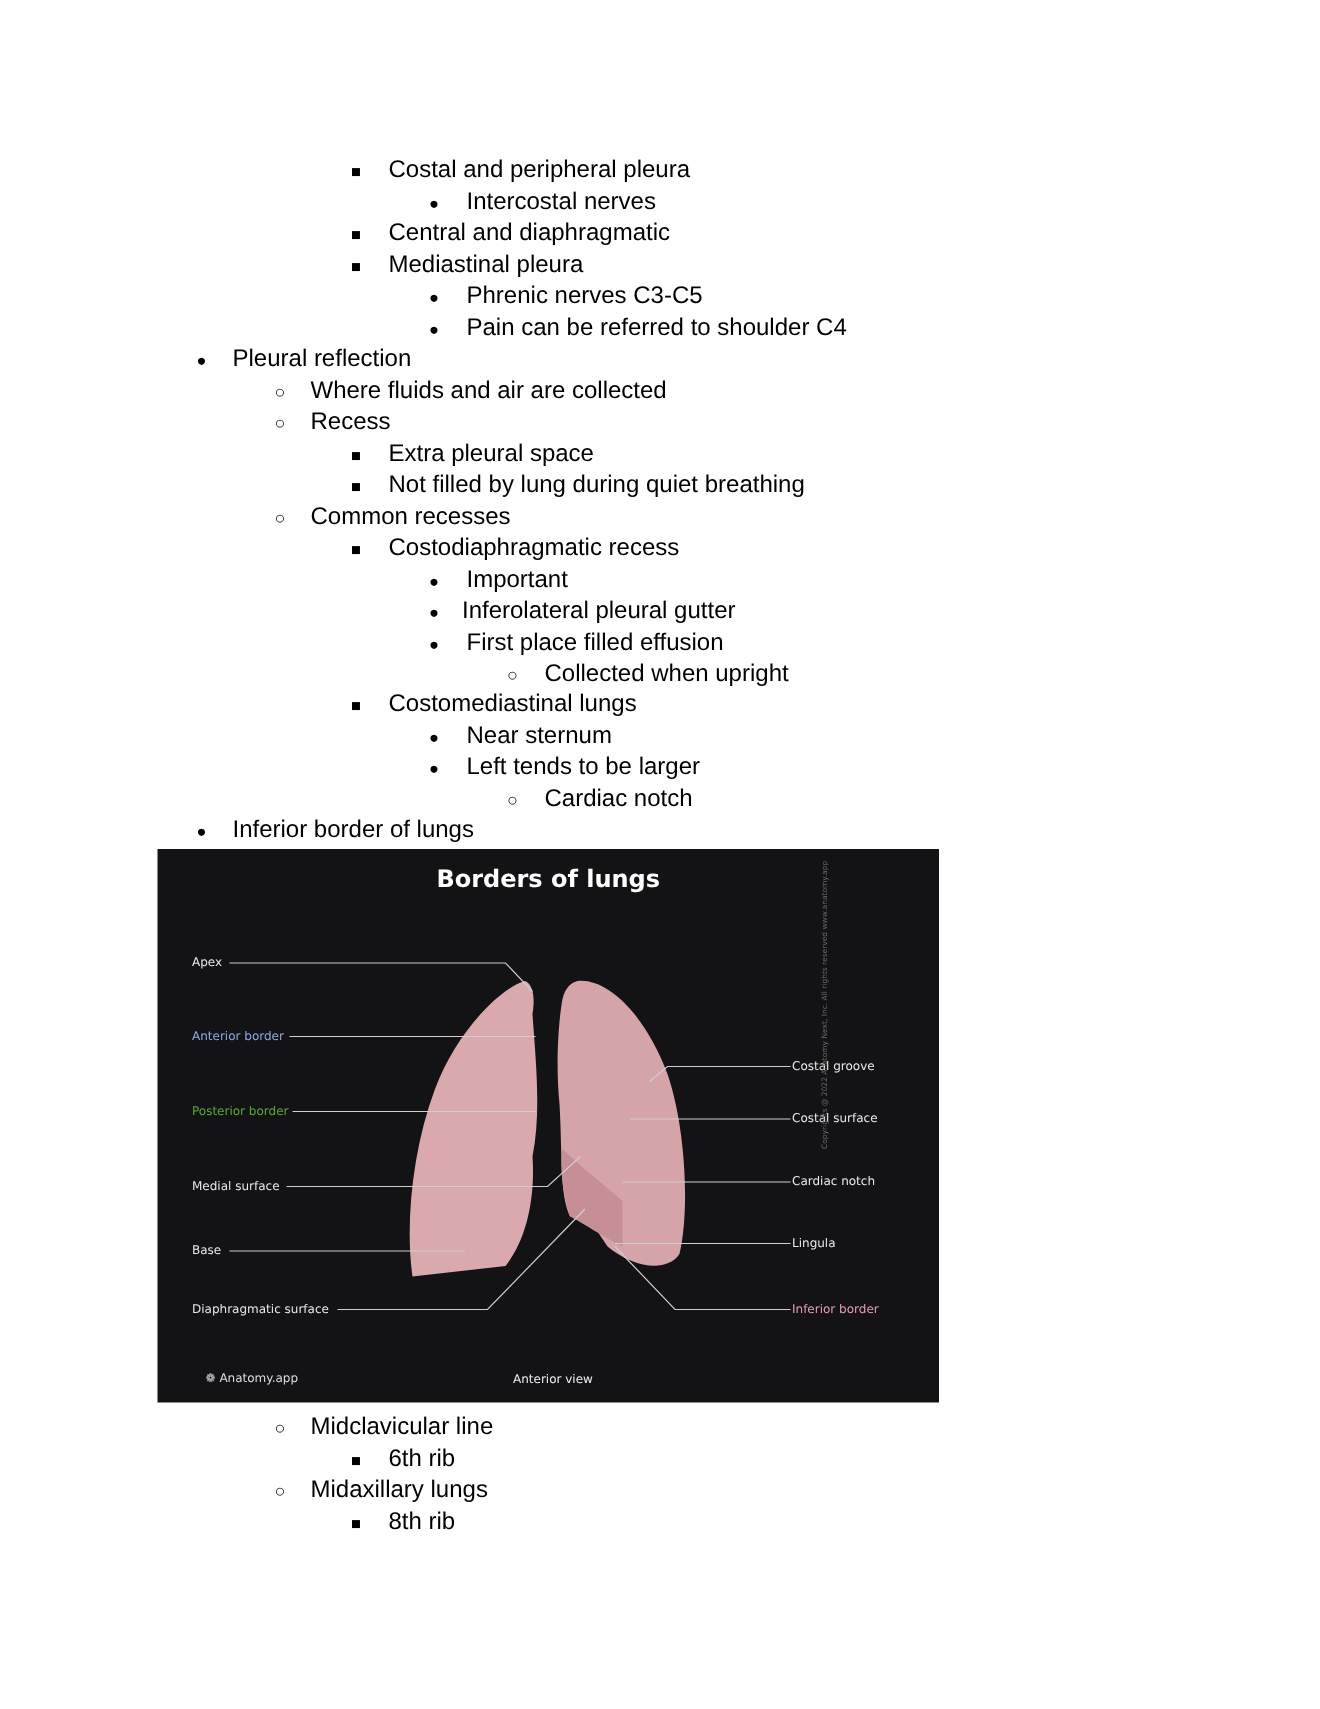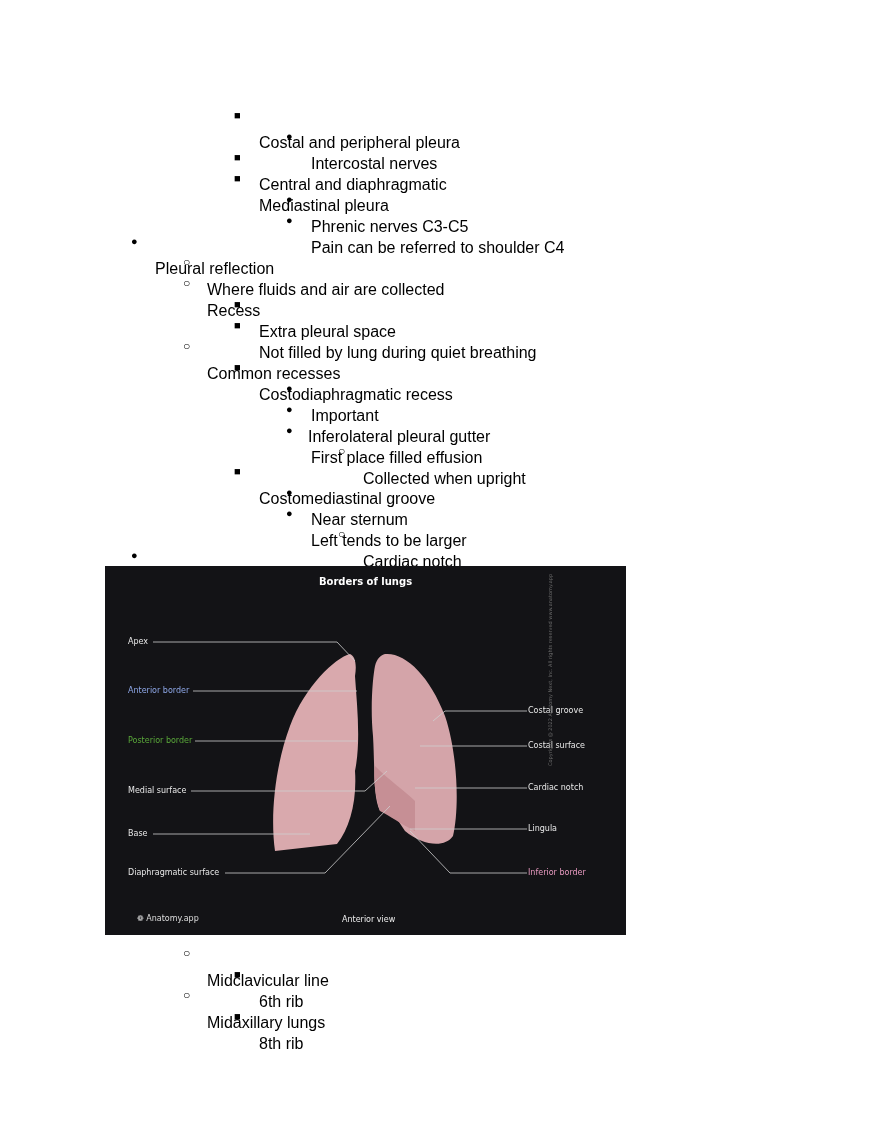--- a/index.html
+++ b/index.html
@@ -1,27 +1,27 @@
 <!DOCTYPE html>
 <html><head>
   <meta charset="utf-8">
   <style>
     html, body { margin: 0; padding: 0; background: #ffffff; }
     body { width: 880px; height: 1139px; position: relative; overflow: hidden;
            font-family: "Liberation Sans", sans-serif; color: #000; }
-    .line { position: absolute; font-size: 16px; line-height: 21px; white-space: nowrap; margin-top: 29px; }
+    .line { position: absolute; font-size: 16px; line-height: 21px; white-space: nowrap; }
     .bullet { position: absolute; font-size: 16px; line-height: 21px; }
     .b-disc::before { content: "\25CF"; font-size: 11px; }
     .b-circle::before { content: "\25CB"; font-size: 12px; }
     .b-square::before { content: "\25A0"; font-size: 11px; }
 
     #figure { position: absolute; left: 105px; top: 566px; width: 521px; height: 369px;
               background: #131316; overflow: hidden; }
     #figure .title { position: absolute; left: 0; right: 0; top: 10px; text-align: center;
-                     color: #fff; font-weight: bold; font-size: 10px; font-family: "DejaVu Sans", sans-serif; }
+                     color: #fff; font-weight: bold; font-size: 16px; font-family: "DejaVu Sans", sans-serif; }
     #figure .lbl { position: absolute; font-size: 8px; font-family: "DejaVu Sans", sans-serif; color: #e8e8e8; white-space: nowrap; }
     #figure svg { position: absolute; left: 0; top: 0; }
     #figure .copyright { position: absolute; left: 442px; top: 200px; width: 200px; transform: rotate(-90deg);
                          transform-origin: left top; font-size: 5px; color: #6a6a6a; font-family: "DejaVu Sans", sans-serif; white-space: nowrap; }
     #figure .brand { position: absolute; left: 32px; top: 348px; font-size: 8px; color: #ddd; font-family: "DejaVu Sans", sans-serif; }
     #figure .view { position: absolute; left: 237px; top: 349px; font-size: 8px; color: #eee; font-family: "DejaVu Sans", sans-serif; }
   </style>
 </head>
 <body>
 
@@ -54,21 +54,21 @@
     <span class="line" style="left: 259px; top: 355px;">Costodiaphragmatic recess</span>
     <span class="bullet b-disc" style="left: 286px; top: 376px;"></span>
     <span class="line" style="left: 311px; top: 376px;">Important</span>
     <span class="bullet b-disc" style="left: 286px; top: 397px;"></span>
     <span class="line" style="left: 308px; top: 397px;">Inferolateral pleural gutter</span>
     <span class="bullet b-disc" style="left: 286px; top: 418px;"></span>
     <span class="line" style="left: 311px; top: 418px;">First place filled effusion</span>
     <span class="bullet b-circle" style="left: 338px; top: 439px;"></span>
     <span class="line" style="left: 363px; top: 439px;">Collected when upright</span>
     <span class="bullet b-square" style="left: 234px; top: 459px;"></span>
-    <span class="line" style="left: 259px; top: 459px;">Costomediastinal groove</span>
+    <span class="line" style="left: 259px; top: 459px;">Costomediastinal lungs</span>
     <span class="bullet b-disc" style="left: 286px; top: 480px;"></span>
     <span class="line" style="left: 311px; top: 480px;">Near sternum</span>
     <span class="bullet b-disc" style="left: 286px; top: 501px;"></span>
     <span class="line" style="left: 311px; top: 501px;">Left tends to be larger</span>
     <span class="bullet b-circle" style="left: 338px; top: 522px;"></span>
     <span class="line" style="left: 363px; top: 522px;">Cardiac notch</span>
     <span class="bullet b-disc" style="left: 131px; top: 543px;"></span>
     <span class="line" style="left: 155px; top: 543px;">Inferior border of lungs</span>
     <span class="bullet b-circle" style="left: 183px; top: 941px;"></span>
     <span class="line" style="left: 207px; top: 941px;">Midclavicular line</span>

